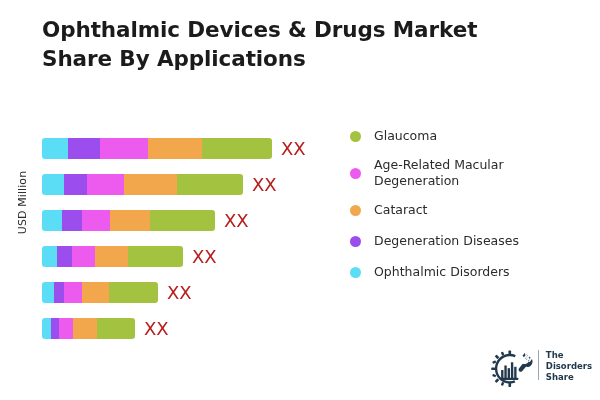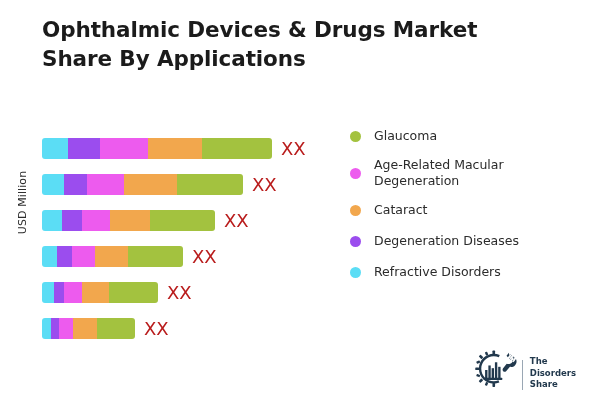--- a/index.html
+++ b/index.html
@@ -104,24 +104,24 @@
   }
   .legend-label {
     font-size: 12.5px;
     color: #2b2b2b;
     line-height: 1.28;
   }
 
   
   .logo {
     position: absolute;
-    right: 24px;
+    right: 8px;
     bottom: 10px;
     display: flex;
-    align-items: flex-end;
+    align-items: flex-start;
   }
   .logo-mark {
     width: 44px;
     height: 40px;
     flex: 0 0 auto;
   }
   .logo-divider {
     width: 1px;
     height: 30px;
     background: #9aa7b4;
@@ -209,21 +209,21 @@
       <div class="legend-item">
         <span class="legend-swatch" style="background: rgb(242, 167, 77);"></span>
         <span class="legend-label">Cataract</span>
       </div>
       <div class="legend-item">
         <span class="legend-swatch" style="background: rgb(155, 77, 238);"></span>
         <span class="legend-label">Degeneration Diseases</span>
       </div>
       <div class="legend-item">
         <span class="legend-swatch" style="background: rgb(91, 221, 245);"></span>
-        <span class="legend-label">Refractive Disorders</span>
+        <span class="legend-label">Ophthalmic Disorders</span>
       </div>
     </div>
 
   <div class="logo">
     <span class="logo-mark">
       <svg viewBox="0 0 48 44" width="44" height="40" aria-hidden="true">
         <g fill="#22394d">
           <path d="M21.5 4.2c-9 0-16.3 7.3-16.3 16.4S12.5 37 21.5 37c2.2 0 4.3-.45 6.2-1.25l-1-2.35c-1.6.67-3.37 1.05-5.2 1.05-7.55 0-13.7-6.2-13.7-13.85S13.95 6.75 21.5 6.75c2.0 0 3.9.43 5.6 1.2l1.05-2.33A16.2 16.2 0 0 0 21.5 4.2z"></path>
           <g>
             <rect x="20.1" y="0.6" width="2.9" height="4.3" rx="0.7"></rect>

